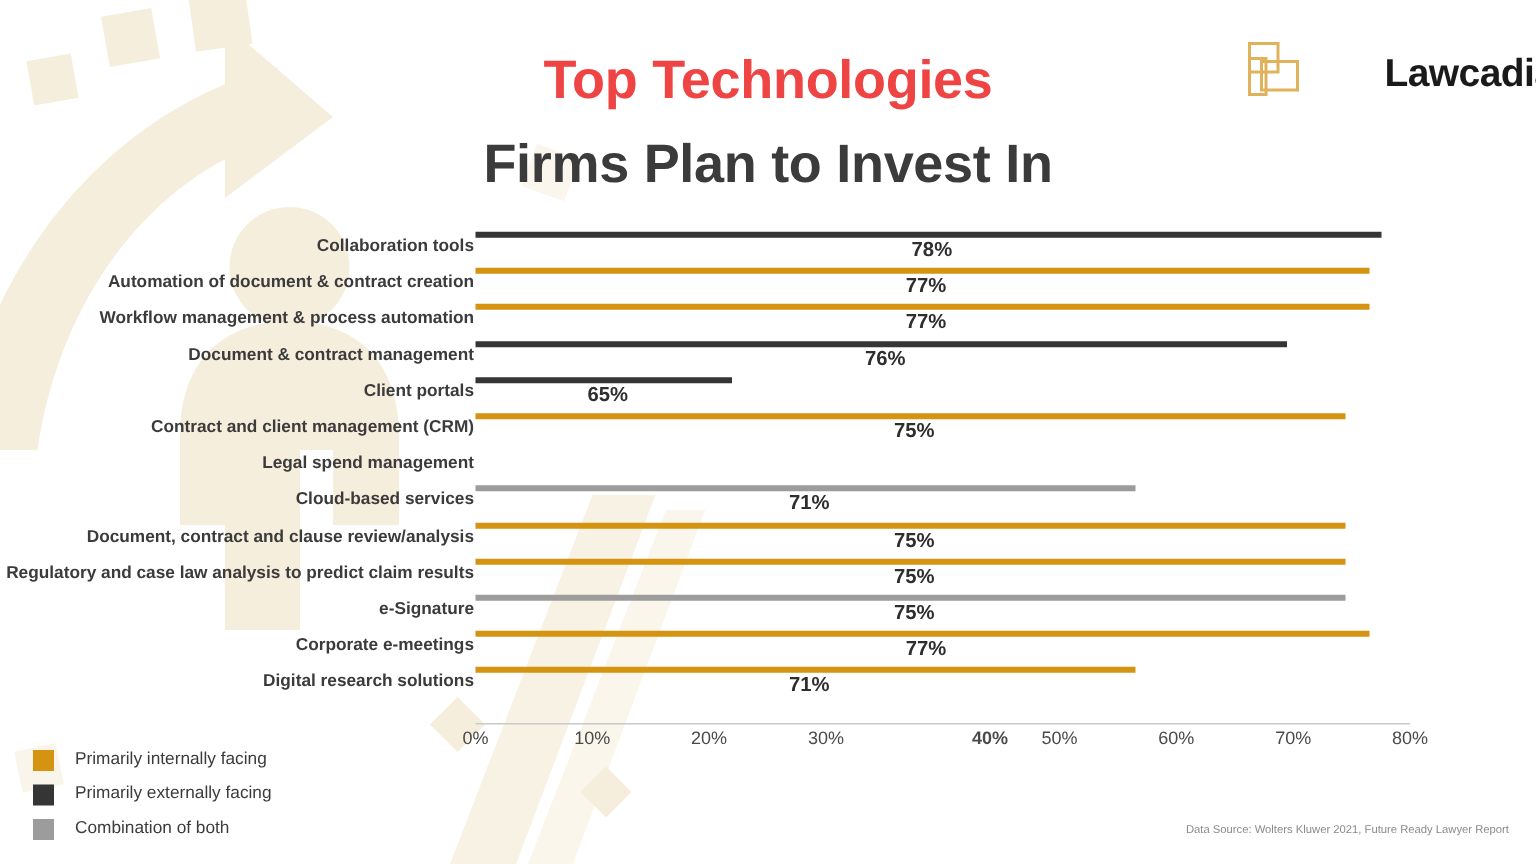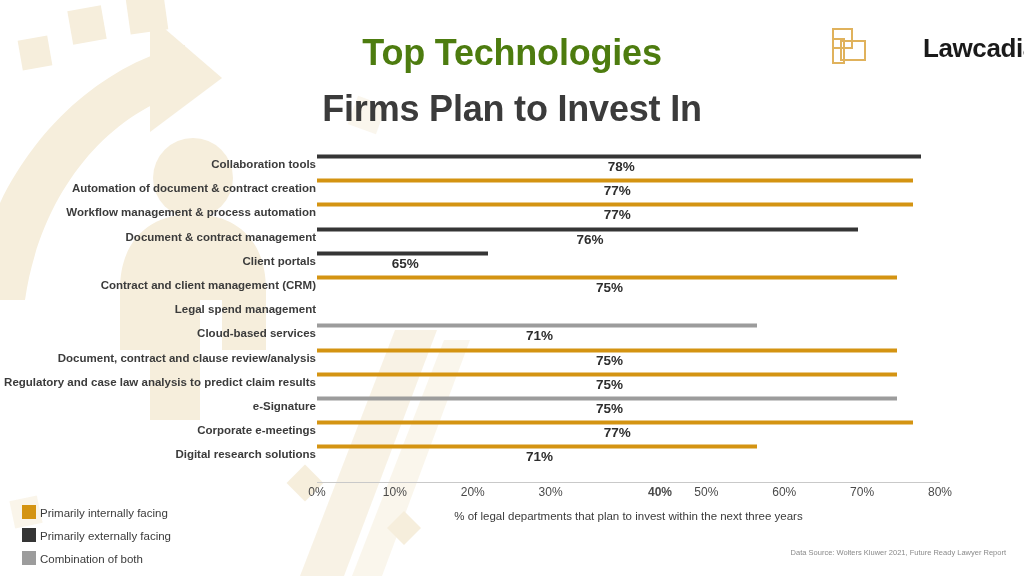--- a/index.html
+++ b/index.html
@@ -34,21 +34,21 @@
     letter-spacing: -0.4px; position: relative; margin-left: 40px;
   }
   #logo-tm {
     font-size: 8px; vertical-align: super; color: #1a1a1a; font-weight: normal;
   }
 
   
   #title-1 {
     position: absolute; left: 0; top: 32px; width: 1024px;
     text-align: center;
-    font-size: 36px; font-weight: bold; color: #4d7c0f;
+    font-size: 36px; font-weight: bold; color: #ef4444;
     letter-spacing: -0.2px;
   }
   #title-2 {
     position: absolute; left: 0; top: 88px; width: 1024px;
     text-align: center;
     font-size: 36px; font-weight: bold; color: #3b3b3b;
     letter-spacing: -0.2px;
   }
 
   
@@ -97,21 +97,21 @@
     position: absolute; left: 317px; top: 510px; width: 623px;
     text-align: center;
     font-size: 11.5px; color: #3b3b3b;
   }
 
   
   #legend {
     position: absolute; left: 22px; top: 500px;
   }
   .leg-item {
-    display: flex; align-items: flex-end; gap: 4px;
+    display: flex; align-items: flex-start; gap: 14px;
     height: 19px; margin-bottom: 4px;
   }
   .leg-sw { width: 14px; height: 14px; flex: 0 0 14px; }
   .leg-txt { font-size: 11.5px; color: #3b3b3b; }
 
   
   #source {
     position: absolute; right: 18px; top: 548px;
     font-size: 7.5px; color: #8a8a8a;
   }
@@ -255,21 +255,20 @@
       <div class="tick" style="left: 317px;">0%</div>
       <div class="tick" style="left: 394.875px;">10%</div>
       <div class="tick" style="left: 472.75px;">20%</div>
       <div class="tick" style="left: 550.625px;">30%</div>
       <div class="tick" style="left: 660px; font-weight: bold;">40%</div>
       <div class="tick" style="left: 706.375px;">50%</div>
       <div class="tick" style="left: 784.25px;">60%</div>
       <div class="tick" style="left: 862.125px;">70%</div>
       <div class="tick" style="left: 940px;">80%</div>
     </div>
-  <div id="axis-title">% of legal departments that plan to invest within the next three years</div>
 
   <div id="legend">
       <div class="leg-item">
         <span class="leg-sw" style="background: rgb(212, 148, 18);"></span>
         <span class="leg-txt">Primarily internally facing</span>
       </div>
       <div class="leg-item">
         <span class="leg-sw" style="background: rgb(53, 53, 53);"></span>
         <span class="leg-txt">Primarily externally facing</span>
       </div>

